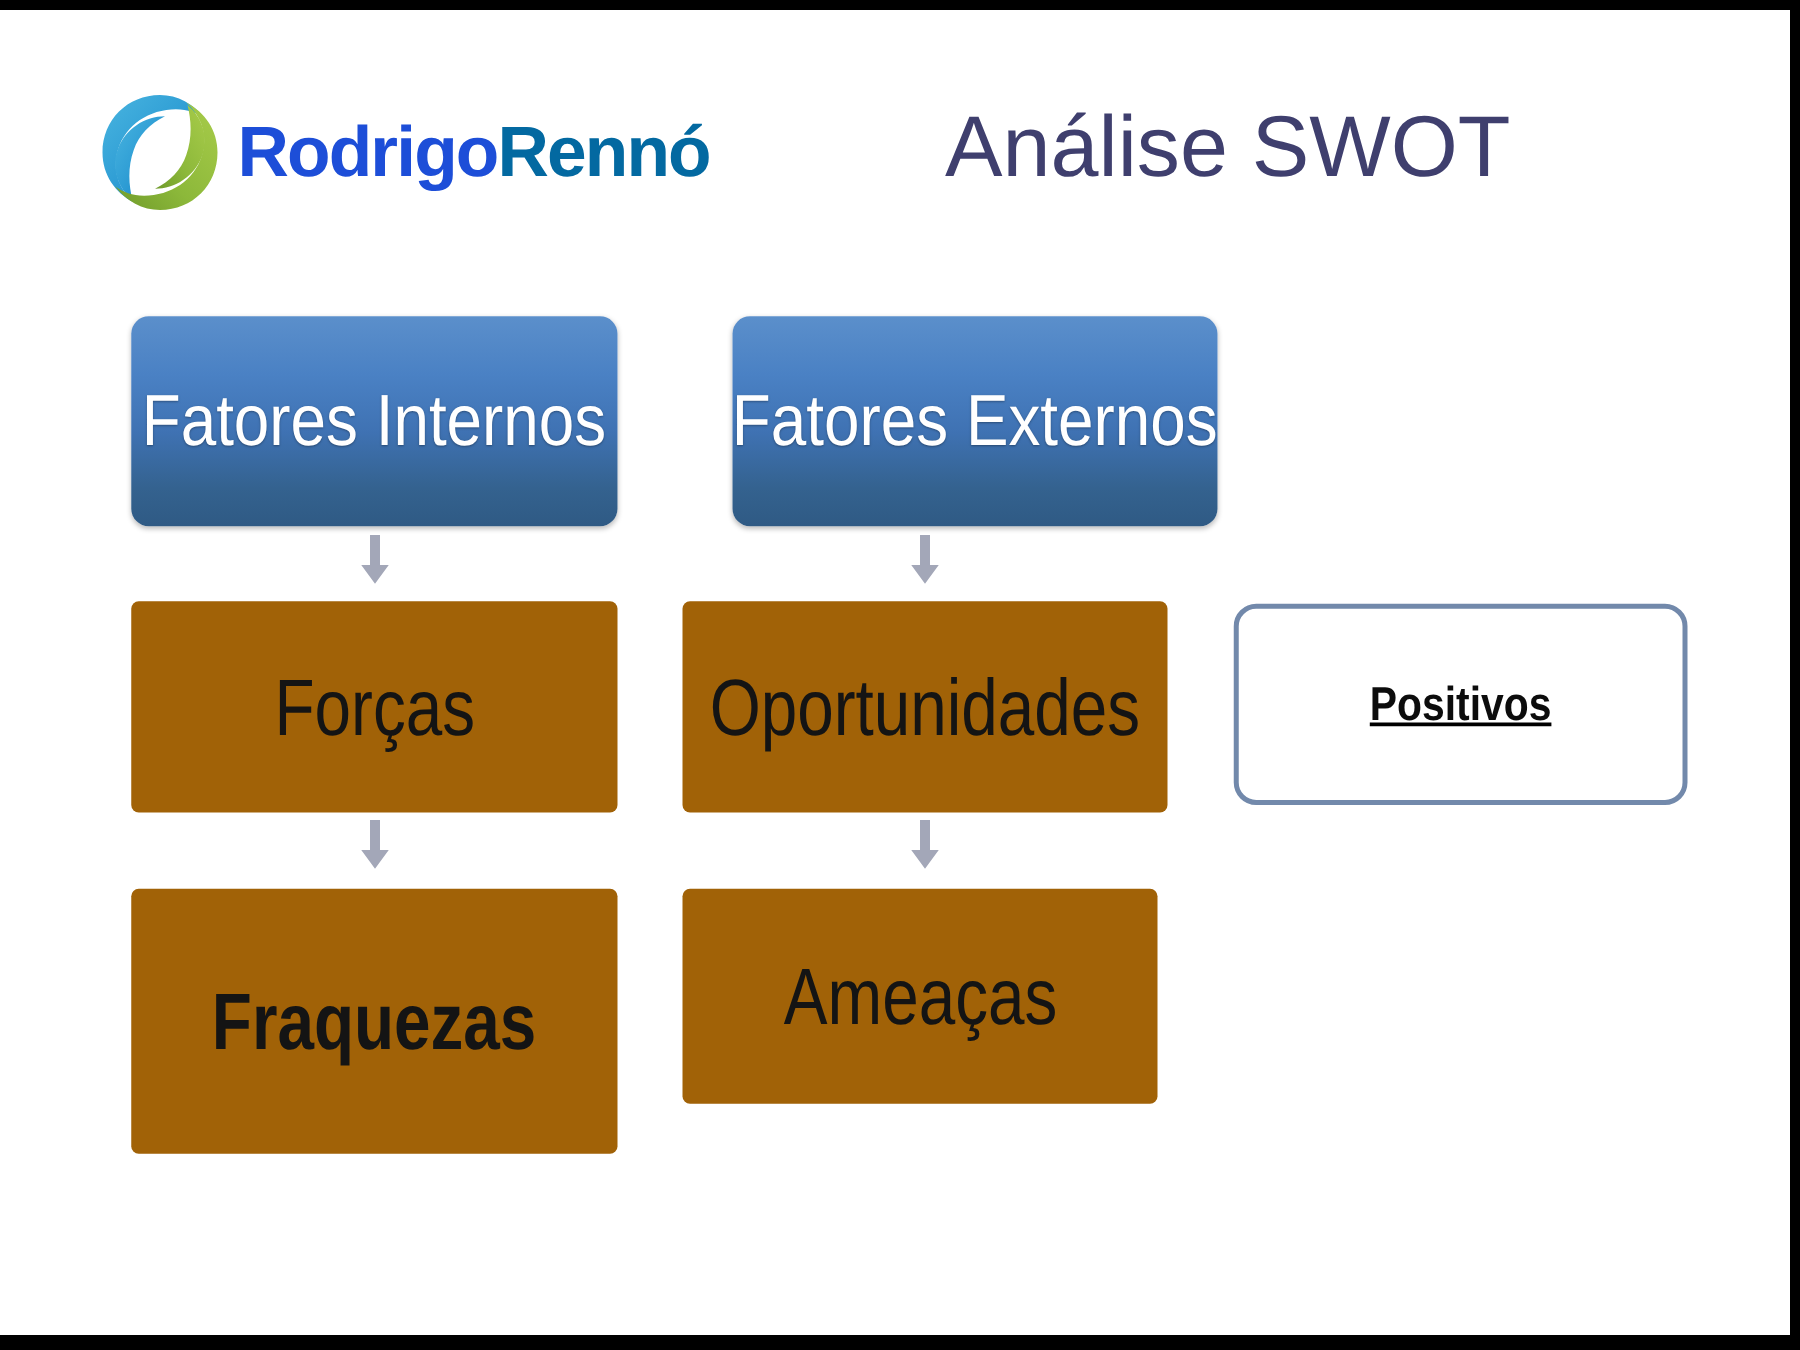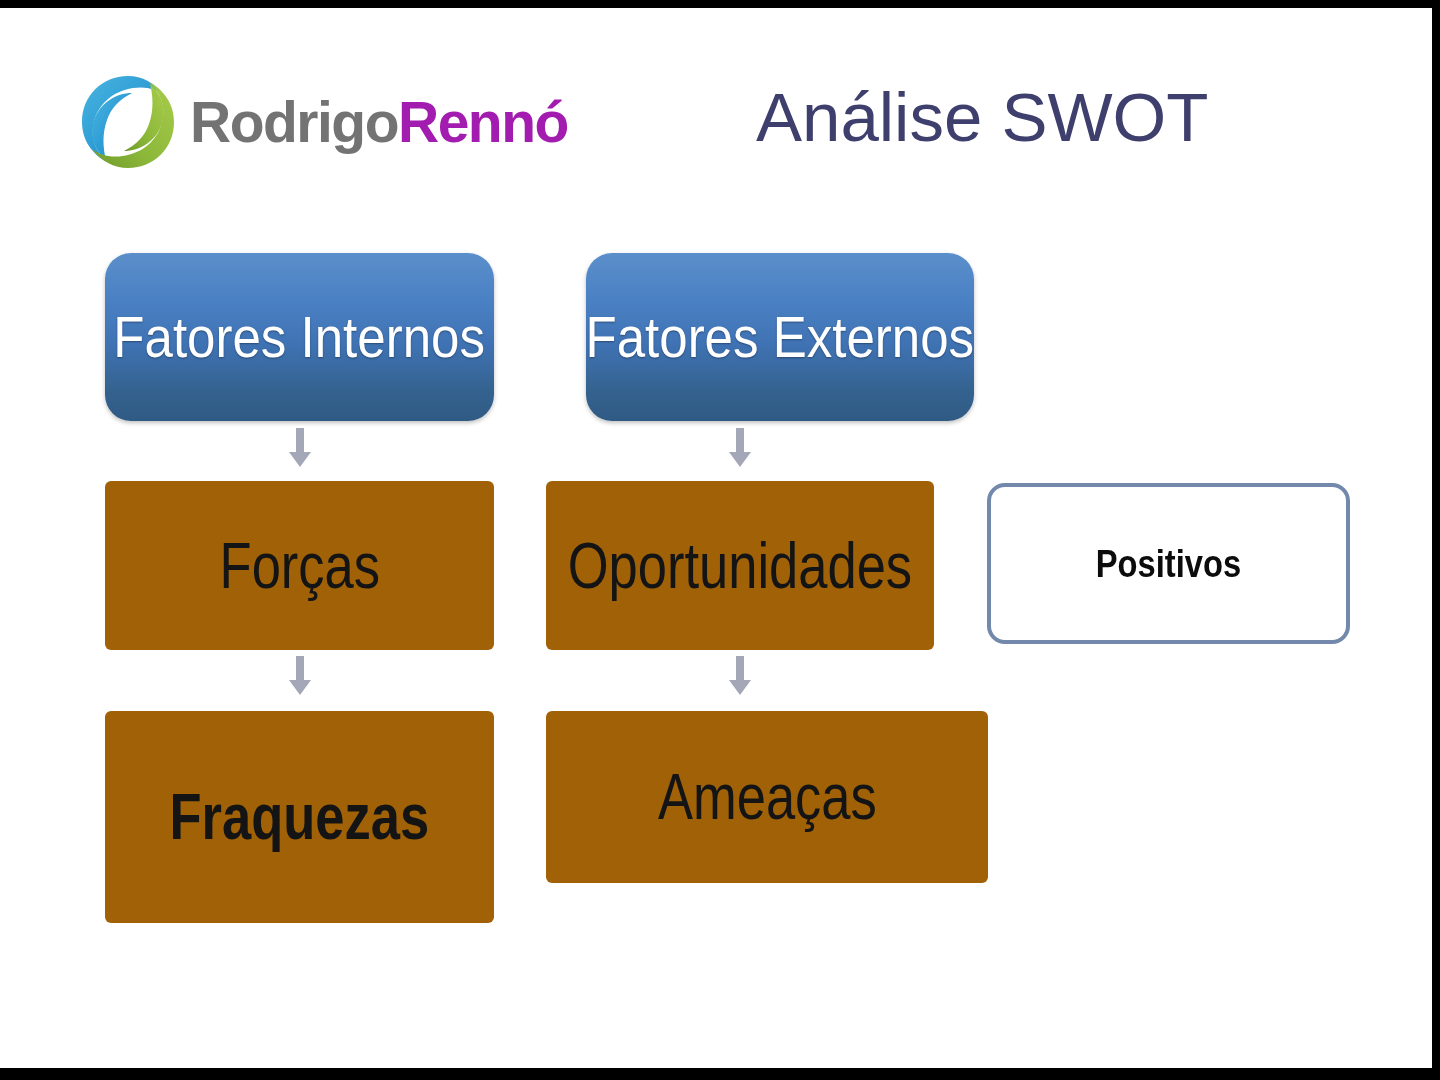--- a/index.html
+++ b/index.html
@@ -41,22 +41,22 @@
     flex: 0 0 104px;
   }
   #logo-text {
     margin-left: 10px;
     font-size: 57px;
     font-weight: bold;
     letter-spacing: -1.5px;
     white-space: nowrap;
     line-height: 1;
   }
-  .logo-first { color: #737373; }
-  .logo-second { color: #a21caf; }
+  .logo-first { color: #1d4ed8; }
+  .logo-second { color: #0369a1; }
 
   
   #title {
     position: absolute;
     left: 756px;
     top: 72px;
     font-size: 69px;
     color: #3f3f6e;
     letter-spacing: 0px;
     white-space: nowrap;
@@ -68,21 +68,21 @@
   .box {
     position: absolute;
     box-sizing: border-box;
     display: flex;
     align-items: center;
     justify-content: center;
   }
 
   
   .hdr-box {
-    border-radius: 26px;
+    border-radius: 14px;
     background: linear-gradient(to bottom,
                 #5b8fcb 0%,
                 #4a81c4 28%,
                 #3f72b3 55%,
                 #34628f 82%,
                 #2f5a84 100%);
     box-shadow: 0 2px 4px rgba(0,0,0,0.25);
   }
   .hdr-label {
     color: #ffffff;
@@ -108,20 +108,21 @@
     transform: scaleX(0.82);
     white-space: nowrap;
     line-height: 1;
   }
 
   
   .outline-box {
     background: #ffffff;
     border: 4px solid #7289ab;
     border-radius: 18px;
+    text-decoration: underline;
   }
   .outline-label {
     color: #0c0c0c;
     font-size: 38px;
     font-weight: bold;
     font-family: "Liberation Sans Narrow", "Liberation Sans", sans-serif;
     font-stretch: condensed;
     transform: scaleX(0.86);
     white-space: nowrap;
     line-height: 1;
@@ -229,19 +230,19 @@
     <span class="arrow" style="left:727px; top:648px;">
       <svg viewBox="0 0 26 40" width="26" height="40" aria-hidden="true">
         <path d="M9 0 H17 V24 H24 L13 39 L2 24 H9 Z" fill="#a3a7b8"></path>
       </svg>
     </span>
 
     <div class="box grey-box" style="left:105px; top:703px; width:389px; height:212px;font-weight:bold;">
       <span class="grey-label">Fraquezas</span>
     </div>
 
-    <div class="box grey-box" style="left:546px; top:703px; width:442px; height:172px;">
+    <div class="box grey-box" style="left:546px; top:703px; width:380px; height:172px;">
       <span class="grey-label">Ameaças</span>
     </div>
 
 
   </div>
 </div>
 
 </body></html>

